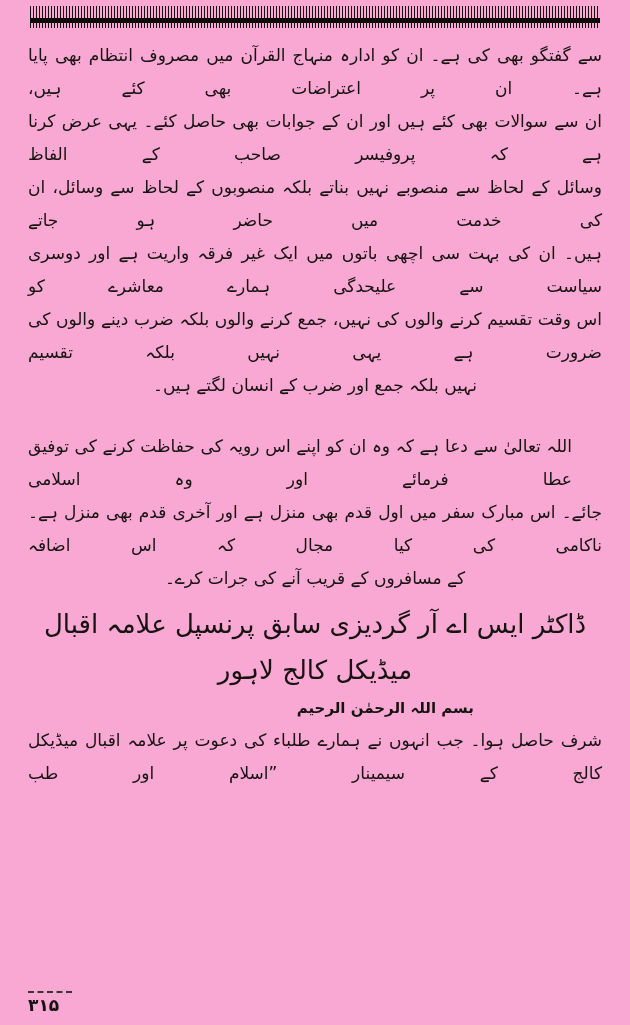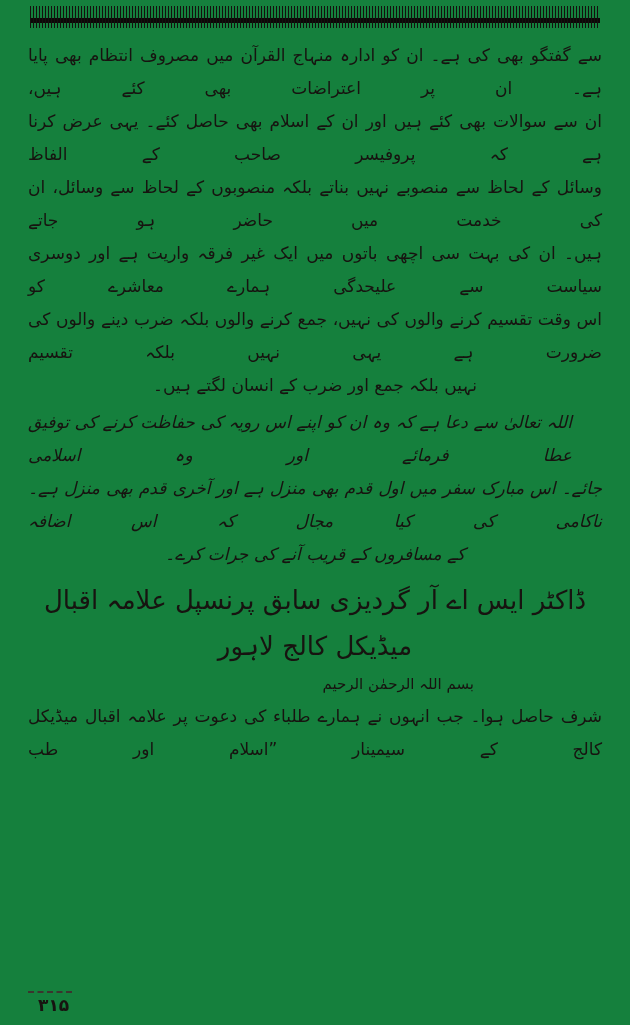--- a/index.html
+++ b/index.html
@@ -1,72 +1,72 @@
 <!DOCTYPE html>
 <html lang="ur" dir="rtl"><head>
 <meta charset="utf-8">
 <style>
   html,body{margin:0;padding:0;background:#e8e6e0;}
   .page{
     position:relative;
     width:630px;height:1025px;
     margin:0 auto;
-    background:#15803d;
+    background:#f9a8d4;
     box-sizing:border-box;
     padding:0 28px;
     direction:rtl;
     font-family:"DejaVu Sans",sans-serif;
     color:#171310;
     overflow:hidden;
   }
   .ornament{
     margin:6px 2px 0 2px;
     height:22px;
     background-image:
       repeating-linear-gradient(90deg,#14110e 0 1px,rgba(0,0,0,0) 1px 3px),
       linear-gradient(180deg,rgba(0,0,0,0) 0 54%,#0b0907 54% 78%,rgba(0,0,0,0) 78% 100%);
   }
   .para{font-size:17px;line-height:33px;}
   .jline{text-align:justify;text-align-last:justify;white-space:normal;}
   .cline{text-align:right;text-align-last:center;}
   .indent{padding-right:30px;}
   .p1{margin-top:11px;}
-  .p2{margin-top:4px;font-style:italic;}
+  .p2{margin-top:28px;}
   .heading{
     margin-top:6px;
     font-size:26px;line-height:46px;
     font-weight:normal;text-align:center;
     letter-spacing:0;
   }
   .bismillah{
     width:max-content;
     margin:2px 128px 0 auto;
-    font-size:15px;line-height:26px;font-weight:normal;
+    font-size:15px;line-height:26px;font-weight:bold;
   }
   .p3{margin-top:3px;}
   .pagenum{
-    position:absolute;left:38px;bottom:10px;
+    position:absolute;left:28px;bottom:10px;
     font-size:17px;font-weight:bold;
     direction:rtl;
   }
   .catchword-underline{
     position:absolute;left:28px;bottom:32px;
     width:44px;border-top:2px dashed #3a352e;
   }
 </style>
 </head>
 <body>
 
 <div class="page">
 
   <div class="ornament"></div>
 
   <div class="para p1">
     <div class="jline">سے گفتگو بھی کی ہے۔ ان کو ادارہ منہاج القرآن میں مصروف انتظام بھی پایا ہے۔ ان پر اعتراضات بھی کئے ہیں،</div>
-    <div class="jline">ان سے سوالات بھی کئے ہیں اور ان کے اسلام بھی حاصل کئے۔ یہی عرض کرنا ہے کہ پروفیسر صاحب کے الفاظ</div>
+    <div class="jline">ان سے سوالات بھی کئے ہیں اور ان کے جوابات بھی حاصل کئے۔ یہی عرض کرنا ہے کہ پروفیسر صاحب کے الفاظ</div>
     <div class="jline">وسائل کے لحاظ سے منصوبے نہیں بناتے بلکہ منصوبوں کے لحاظ سے وسائل، ان کی خدمت میں حاضر ہو جاتے</div>
     <div class="jline">ہیں۔ ان کی بہت سی اچھی باتوں میں ایک غیر فرقہ واریت ہے اور دوسری سیاست سے علیحدگی ہمارے معاشرے کو</div>
     <div class="jline">اس وقت تقسیم کرنے والوں کی نہیں، جمع کرنے والوں بلکہ ضرب دینے والوں کی ضرورت ہے یہی نہیں بلکہ تقسیم</div>
     <div class="cline">نہیں بلکہ جمع اور ضرب کے انسان لگتے ہیں۔</div>
   </div>
 
   <div class="para p2">
     <div class="jline indent">اللہ تعالیٰ سے دعا ہے کہ وہ ان کو اپنے اس رویہ کی حفاظت کرنے کی توفیق عطا فرمائے اور وہ اسلامی</div>
     <div class="jline">جائے۔ اس مبارک سفر میں اول قدم بھی منزل ہے اور آخری قدم بھی منزل ہے۔ ناکامی کی کیا مجال کہ اس اضافہ</div>
     <div class="cline">کے مسافروں کے قریب آنے کی جرات کرے۔</div>

